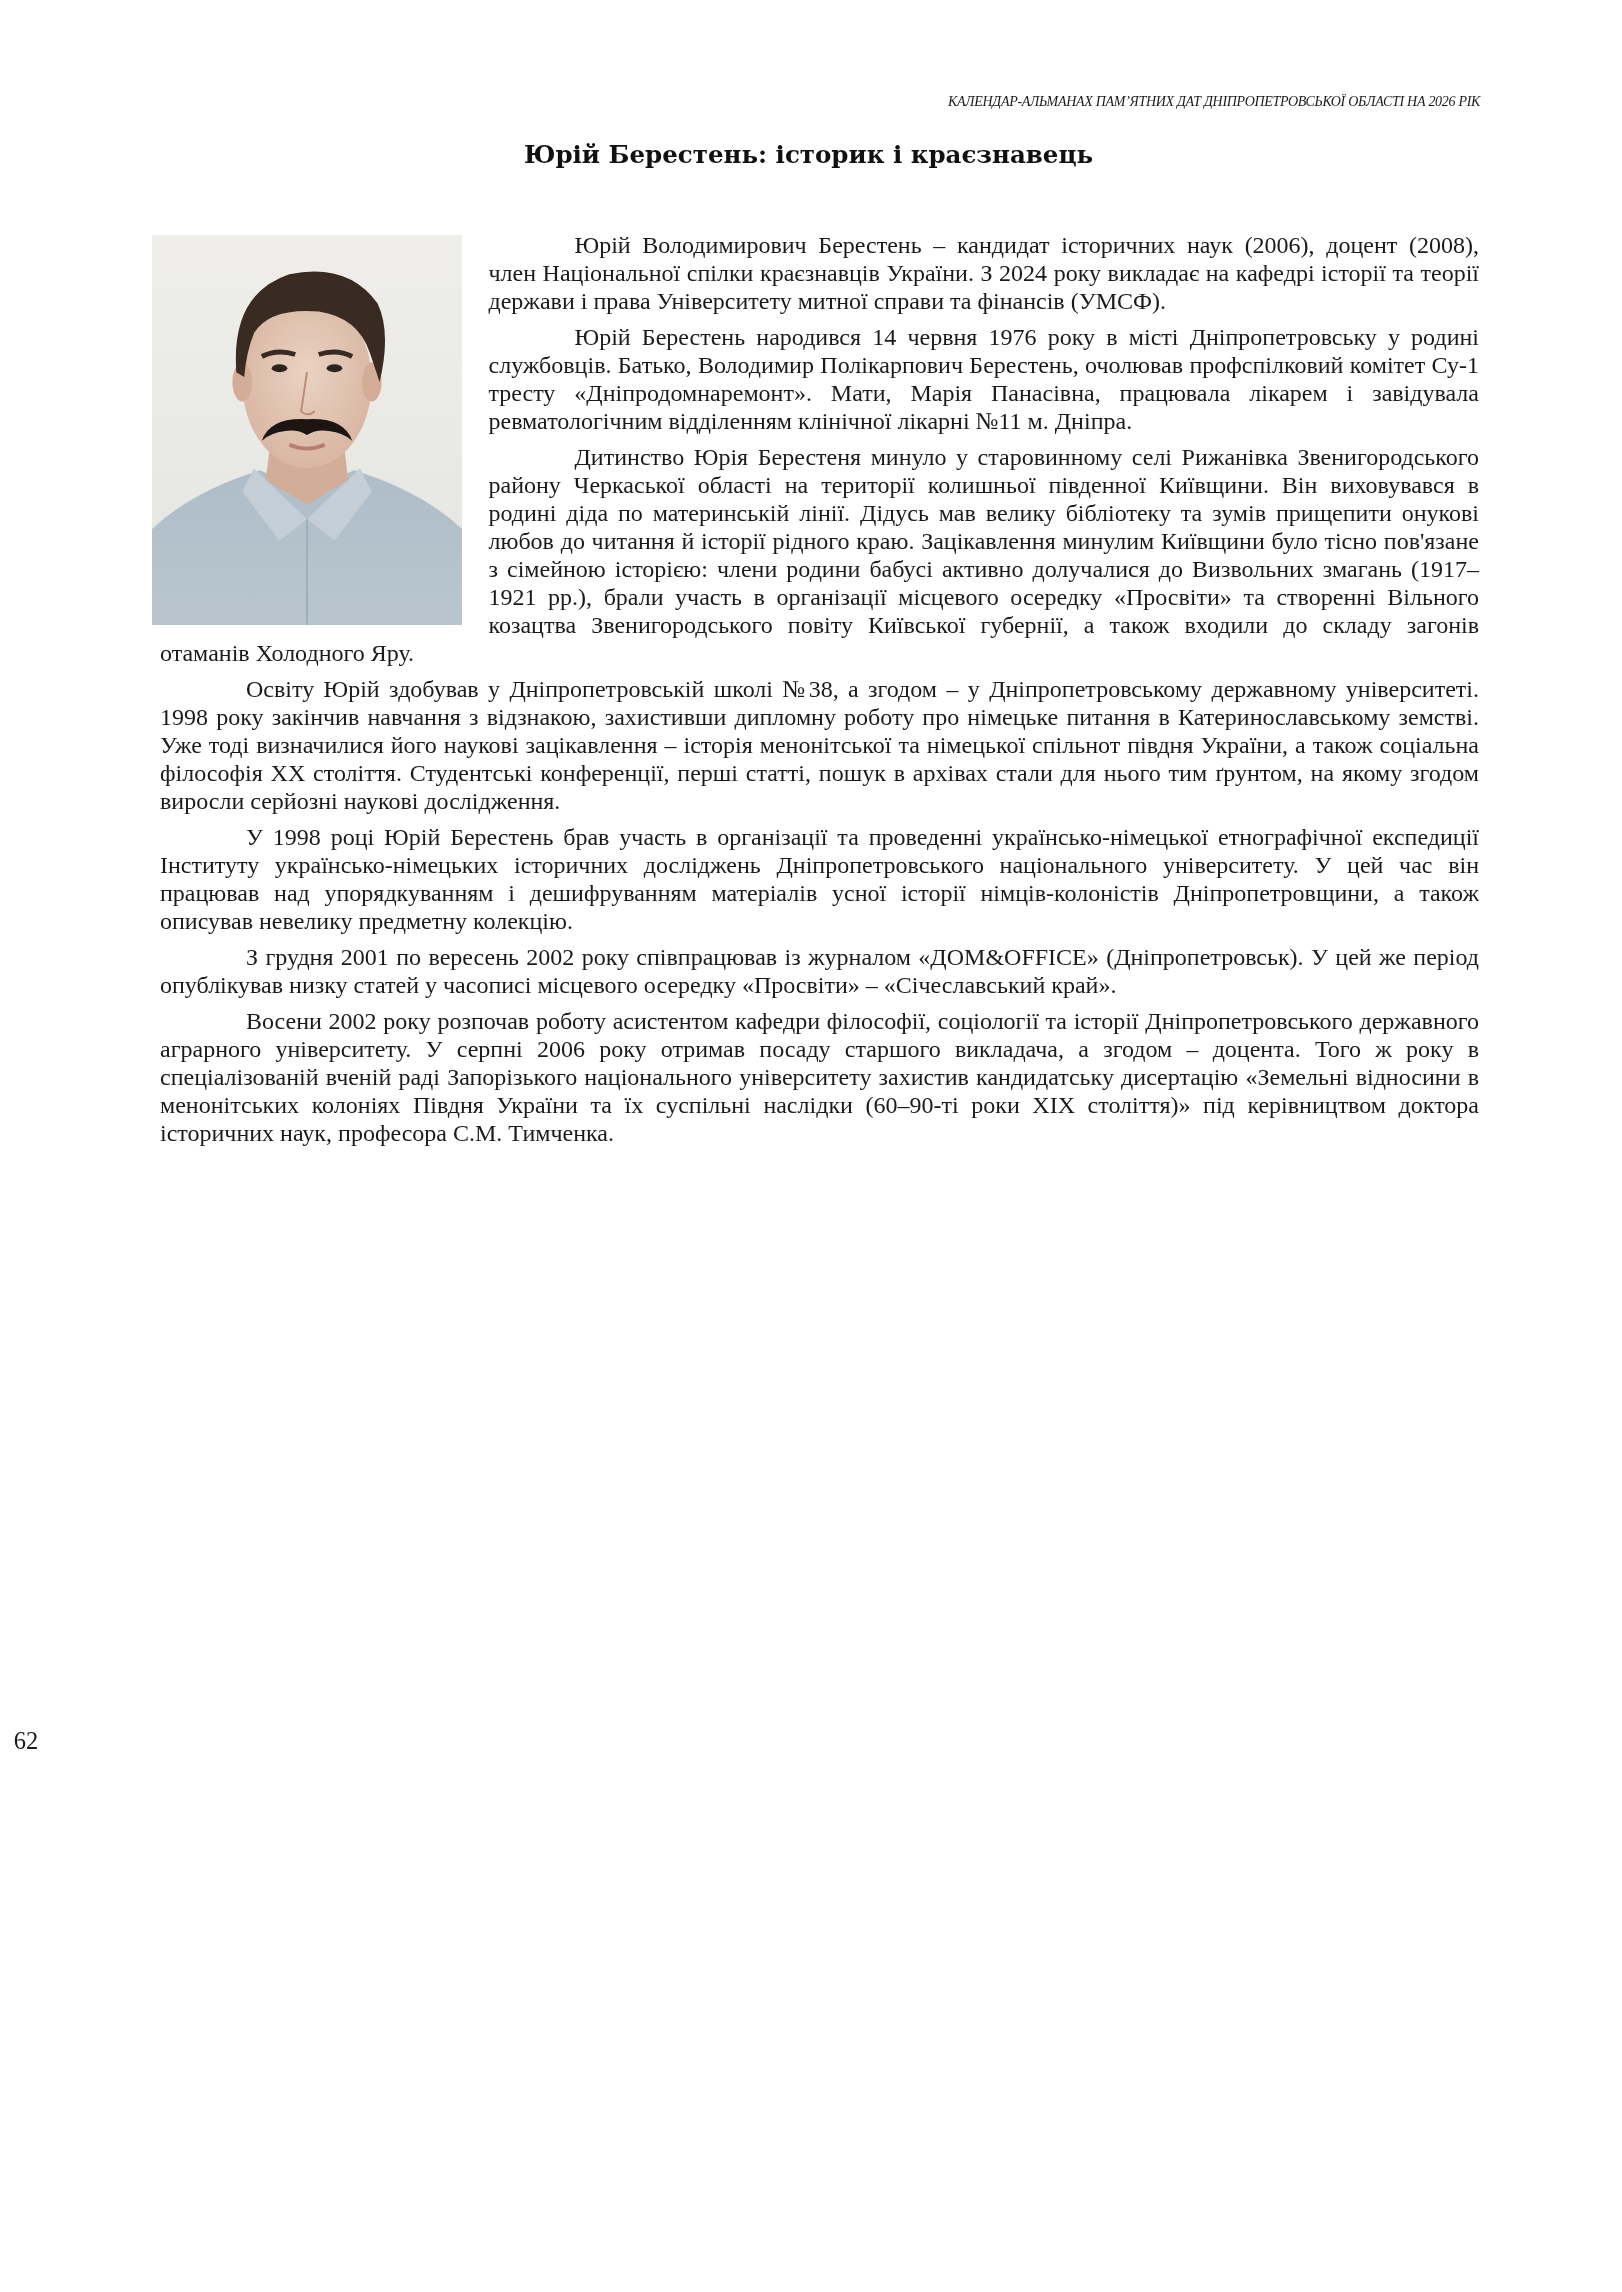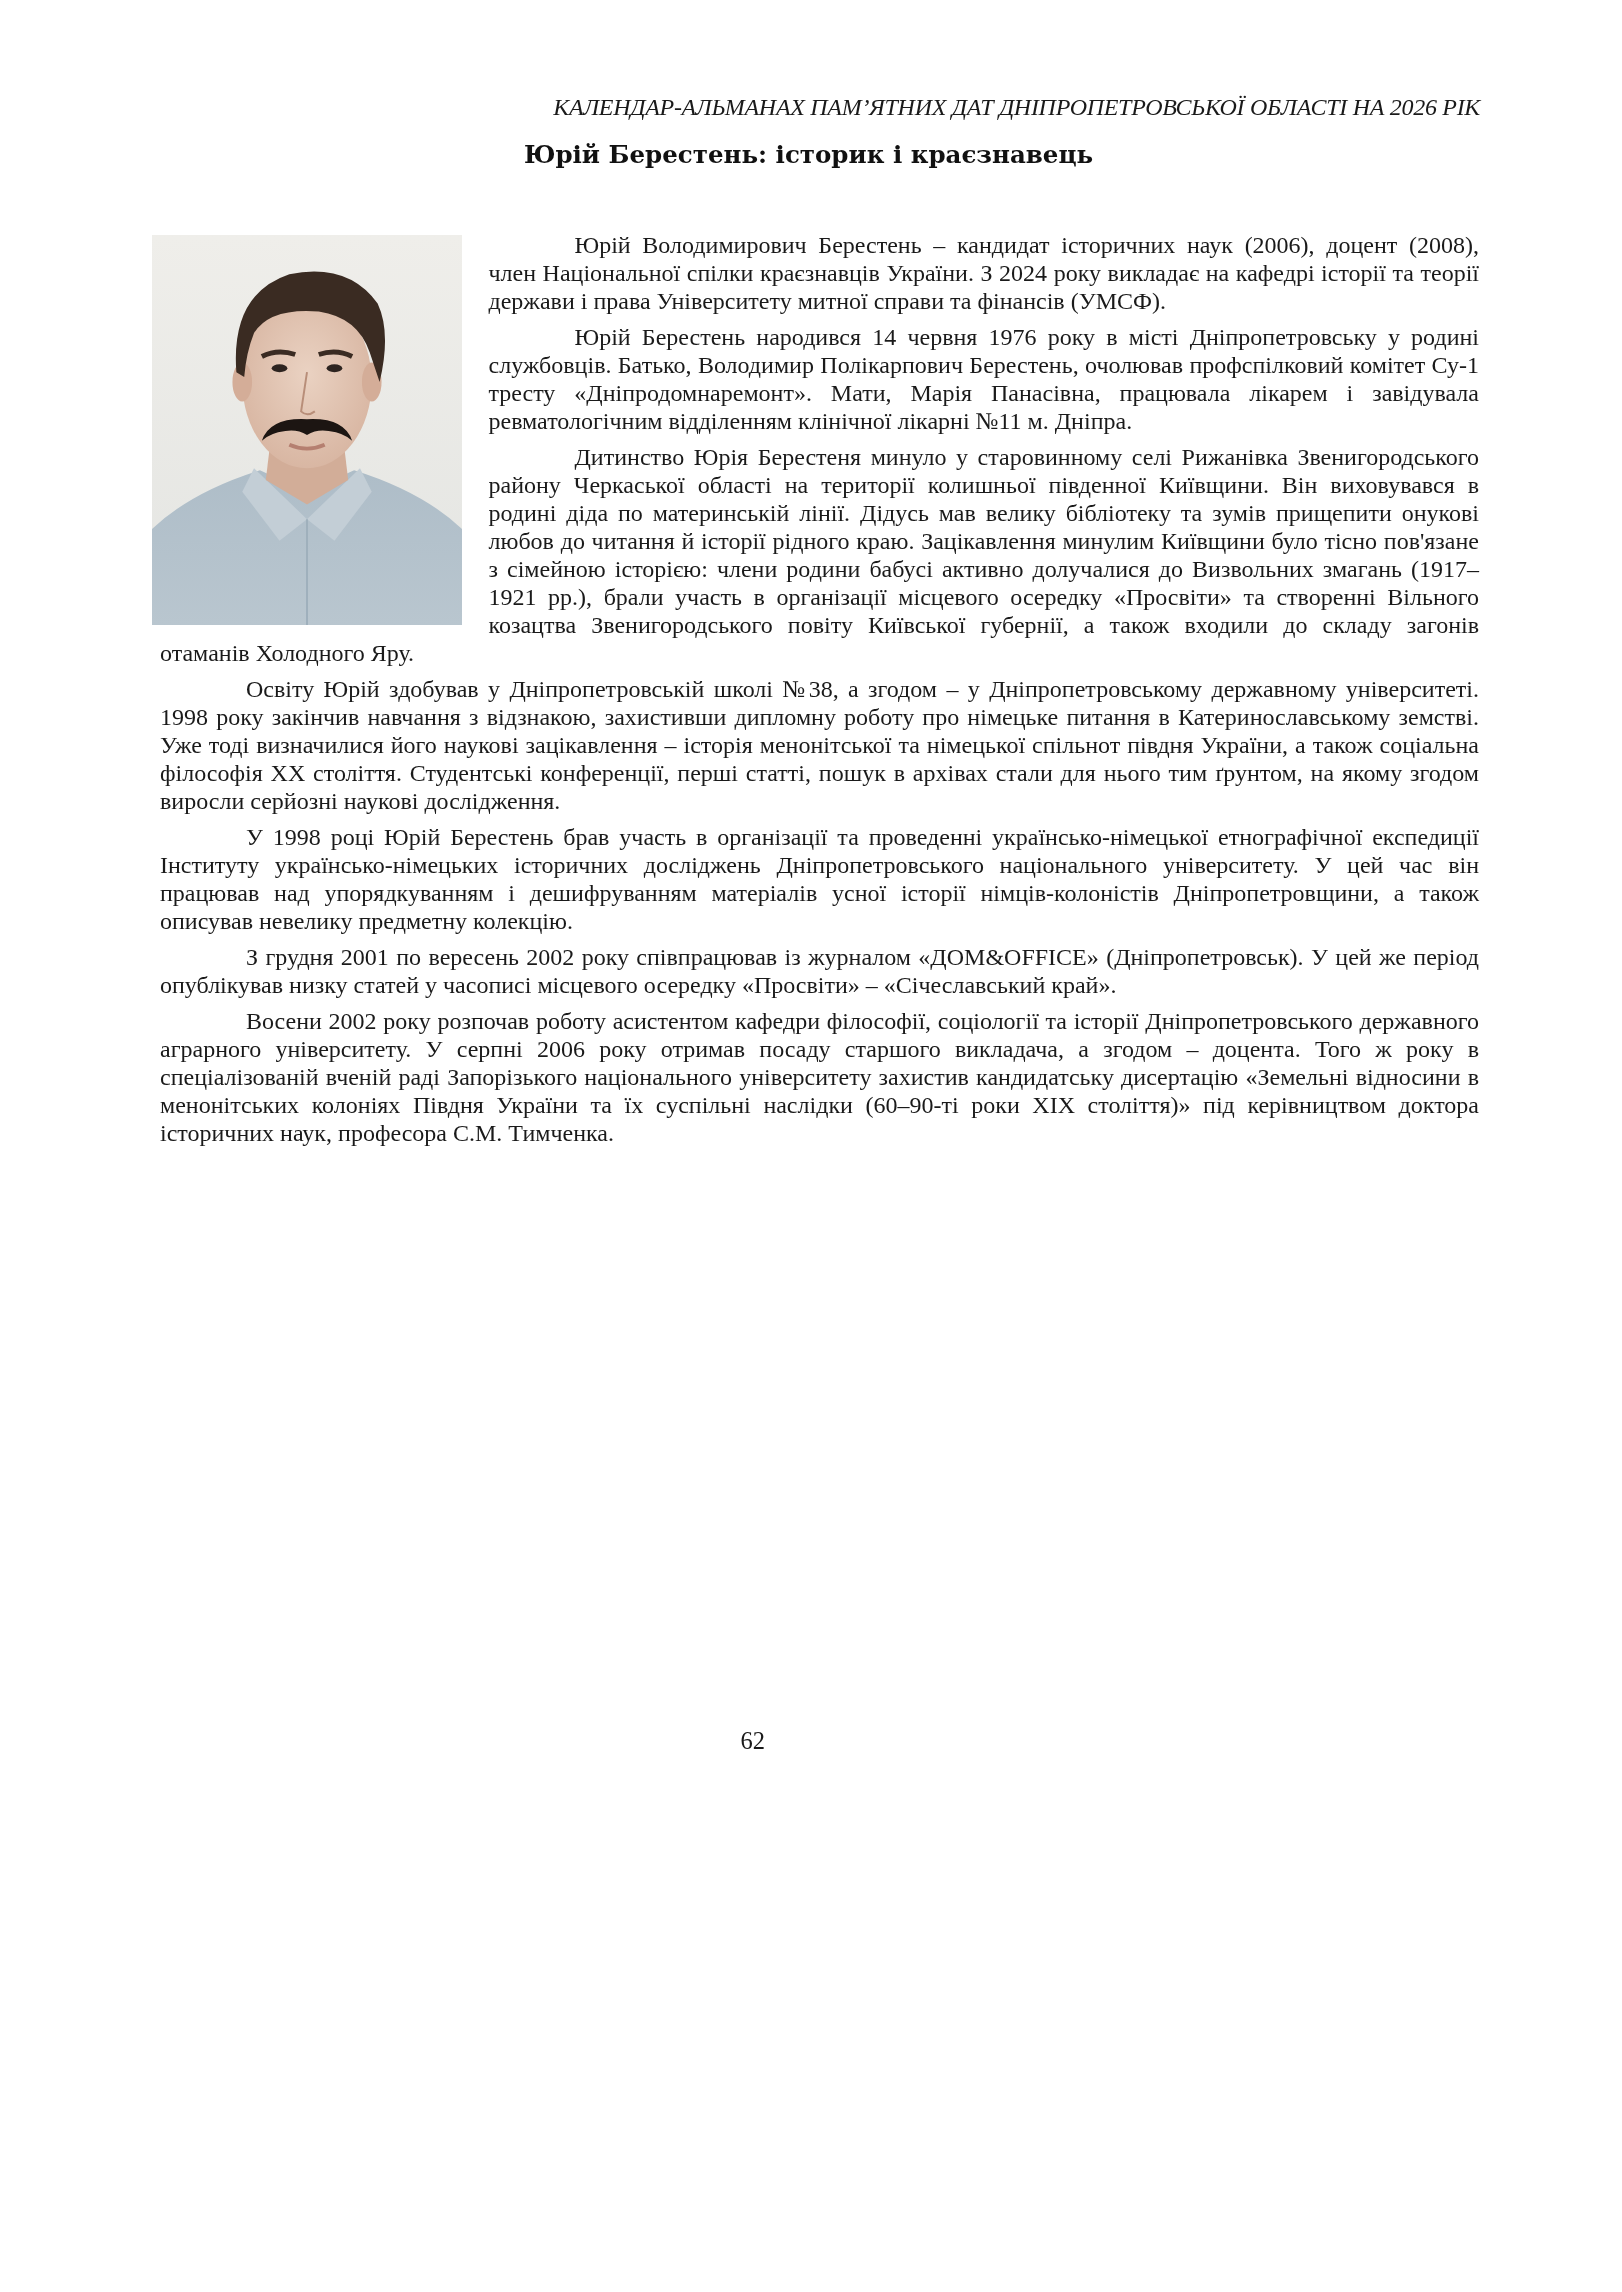--- a/index.html
+++ b/index.html
@@ -1,41 +1,41 @@
 <!DOCTYPE html>
 <html><head>
 <meta charset="utf-8">
 <style>
   html, body { margin: 0; padding: 0; background: #ffffff; }
   body { width: 1622px; height: 2293px; position: relative; overflow: hidden; }
   .page { position: absolute; left: 0; top: 0; width: 1622px; height: 2293px; background: #fff; color: #111; }
   .running-header {
     position: absolute; top: 94px; right: 142px;
     font-family: "Liberation Serif", serif; font-style: italic;
-    font-size: 24px; letter-spacing: -0.3px; color: #1a1a1a; white-space: nowrap;
+    font-size: 14px; letter-spacing: -0.3px; color: #1a1a1a; white-space: nowrap;
   }
   .title {
     position: absolute; top: 140px; left: 0; width: 1504px; text-align: center;
     padding-left: 113px; box-sizing: border-box;
     font-family: "DejaVu Serif", serif; font-weight: bold; font-size: 24.5px; color: #111;
   }
   .body-col {
     position: absolute; left: 152px; top: 223px; width: 1335px;
     font-family: "Liberation Serif", serif; font-size: 24px; line-height: 28px;
     color: #1a1a1a; text-align: justify; hyphens: manual;
   }
   .photo {
     float: left; width: 310px; height: 390px; margin: 11.8px 26.5px 3.9px 0;
     position: relative; overflow: hidden;
     background: linear-gradient(180deg, #ecebe6 0%, #e6e5e0 60%, #d8dde0 100%);
   }
   .photo svg { position: absolute; left: 0; top: 0; width: 100%; height: 100%; }
   .body-col p { margin: 8px; text-indent: 86px; }
   .page-number {
-    position: absolute; top: 1727px; left: 0; width: 1492px; text-align: center;
+    position: absolute; top: 1727px; left: 0; width: 1492px; text-align: left;
     padding-left: 13.7px; box-sizing: border-box;
     font-family: "Liberation Serif", serif; font-size: 24.5px; color: #1a1a1a;
   }
 </style>
 </head>
 <body>
 
 <div class="page">
 
   <div class="running-header">КАЛЕНДАР-АЛЬМАНАХ ПАМ’ЯТНИХ ДАТ ДНІПРОПЕТРОВСЬКОЇ ОБЛАСТІ НА 2026 РІК</div>

